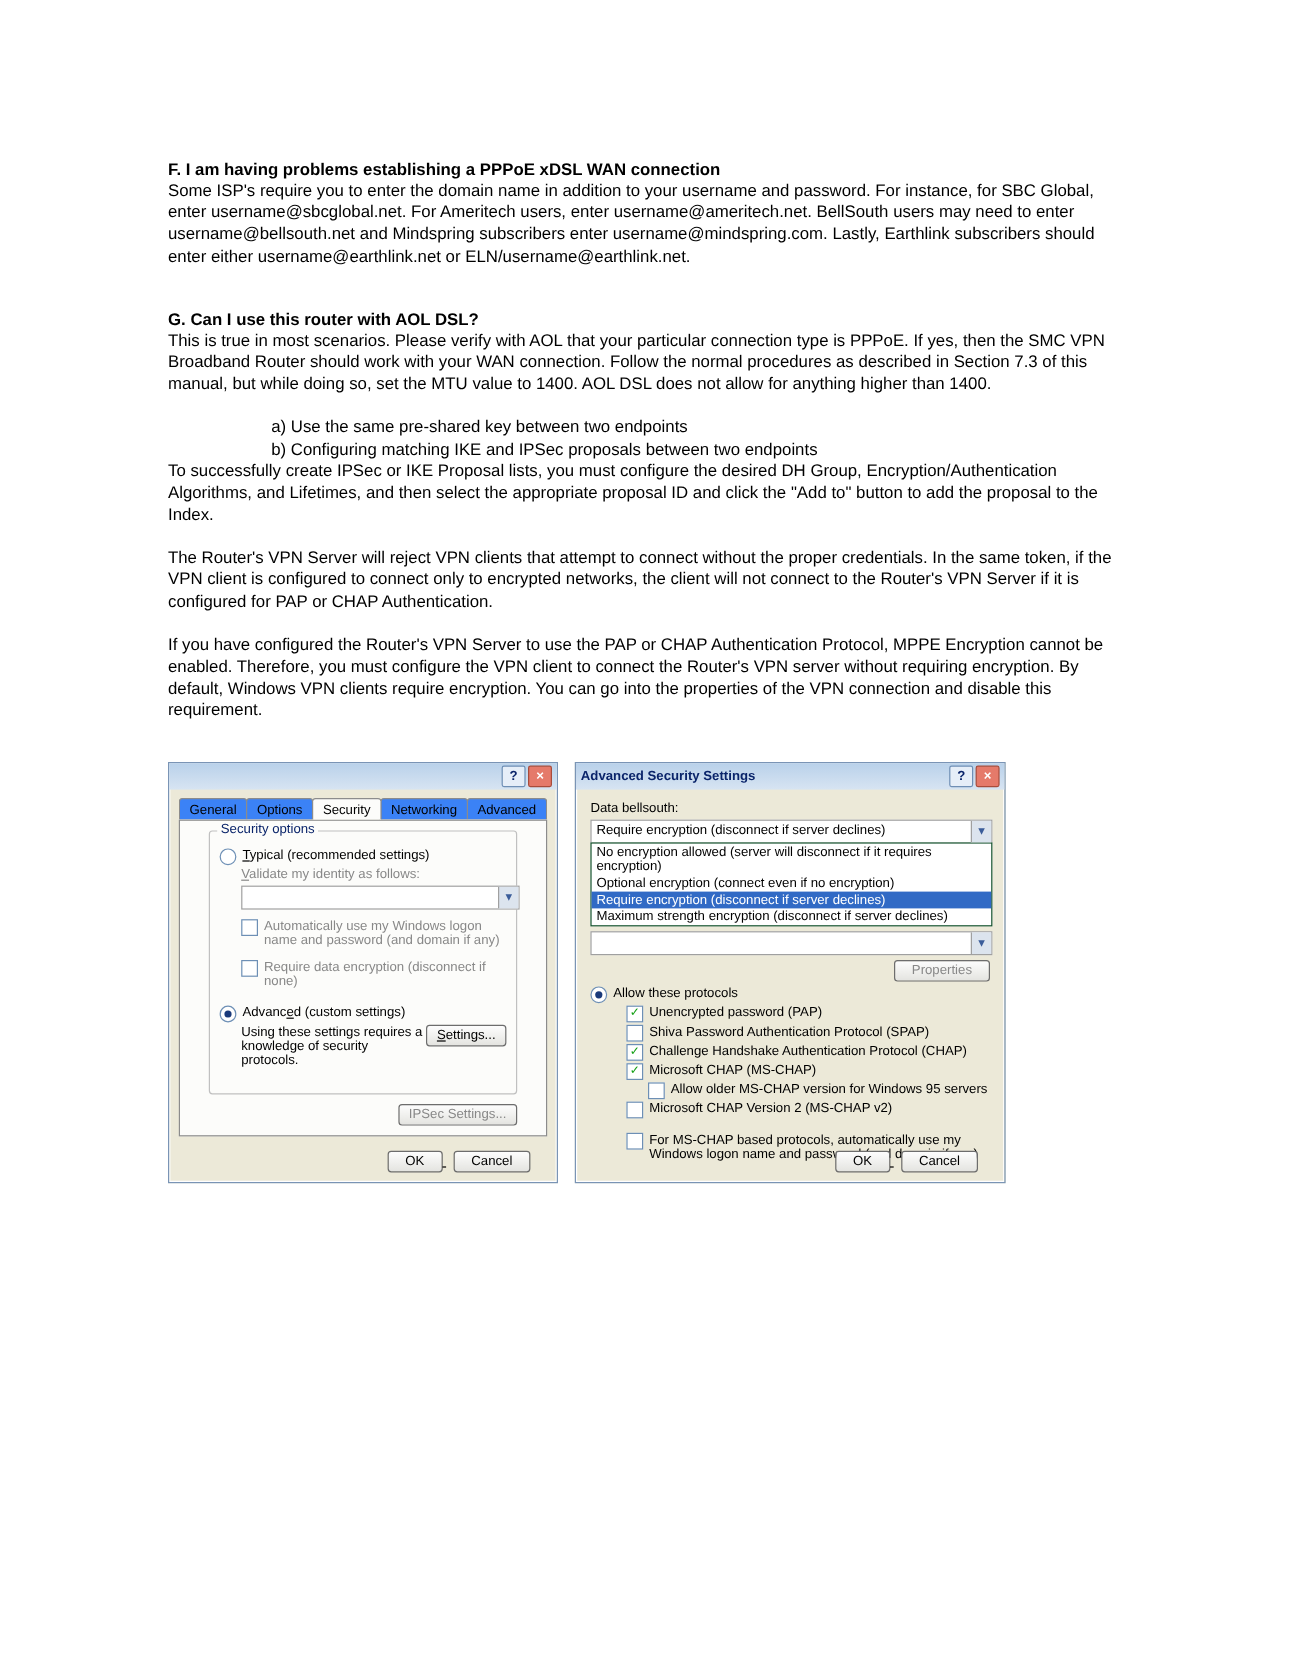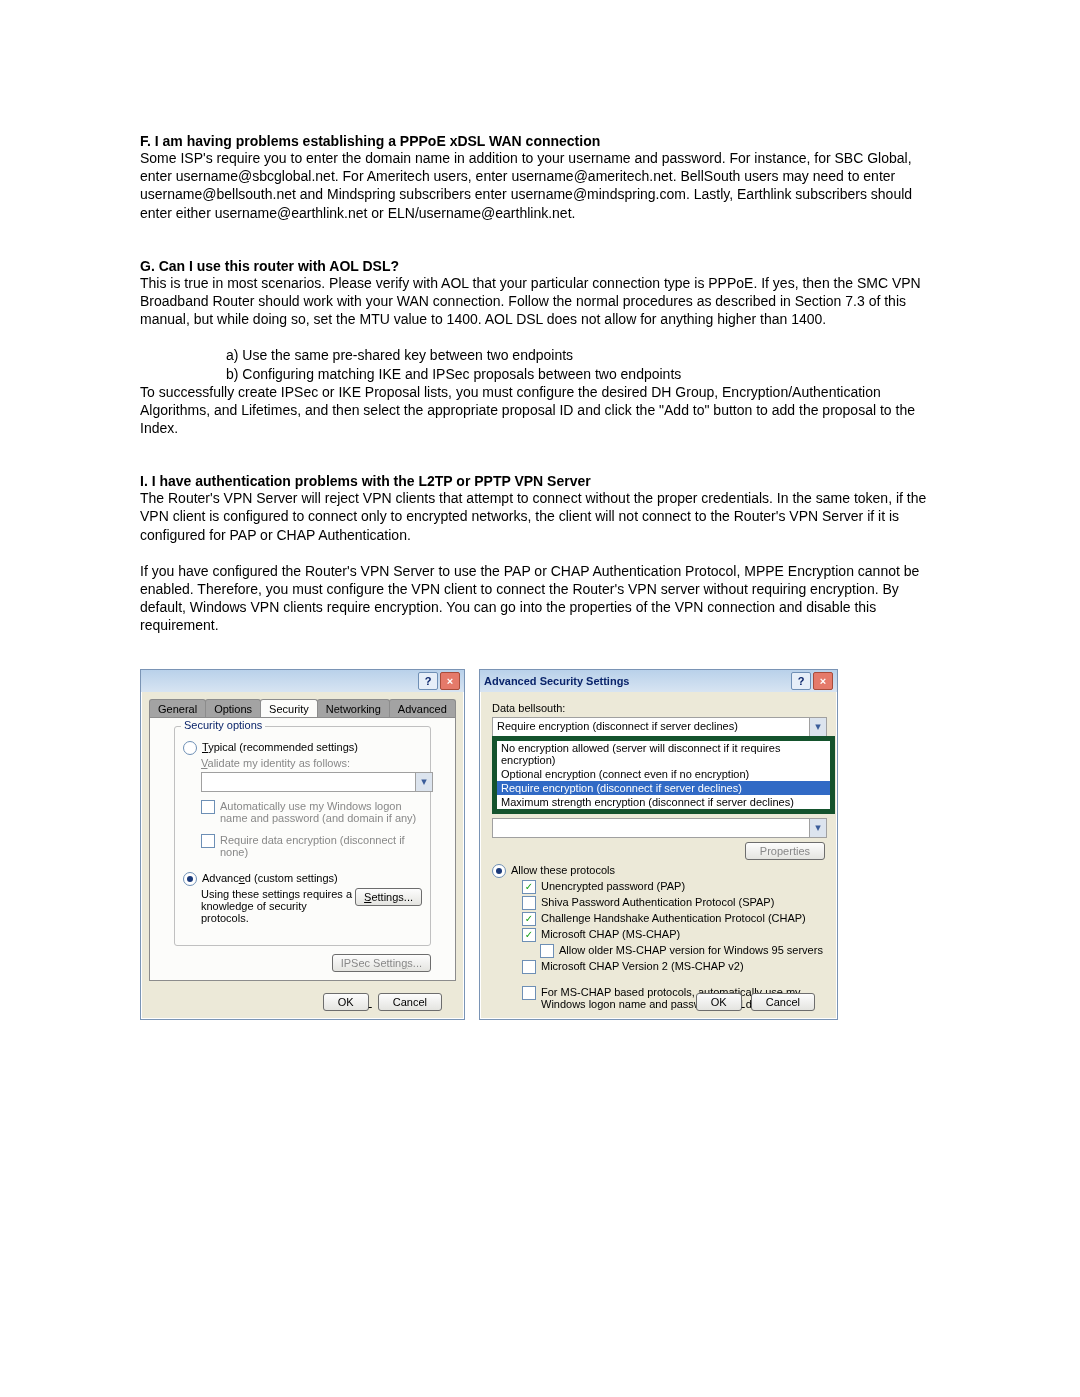--- a/index.html
+++ b/index.html
@@ -71,21 +71,21 @@
 
   .tabs {
     display: flex;
     padding: 7px 8px 0 8px;
   }
   .tab {
     padding: 3px 8px 2px 8px;
     font-size: 11px;
     border: 1px solid #8c8c8c;
     border-bottom: none;
-    background: #a3a3a3;
+    background: #3b82f6;
     margin-right: -1px;
     color: #000;
     border-radius: 3px 3px 0 0;
   }
   .tab.active {
     background: #fcfcfa;
     position: relative;
     z-index: 2;
   }
   .tab-body {
@@ -145,21 +145,21 @@
     background: #fff;
     display: flex;
   }
   .selectbox .val { flex: 1; padding: 2px 4px; font-size: 11px; }
   .selectbox .arrow {
     width: 16px; background: #dce4ee; border-left: 1px solid #a0a0a0;
     display: flex; align-items: center; justify-content: center;
     color: #3b5d9a;
   }
   .listbox {
-    border: 5px solid #14532d;
+    border: 1px solid #14532d;
     background: #fff;
     font-size: 11px;
   }
   .listbox div { padding: 1px 4px; }
   .listbox .sel { background: #316ac5; color: #fff; }
 
   .winbtn {
     display: inline-block;
     border: 1px solid #6d6d6d;
     background: linear-gradient(#fdfdfd,#e4e4e0);
@@ -190,21 +190,20 @@
   <div class="para">This is true in most scenarios. Please verify with AOL that your particular connection type is PPPoE. If yes, then the SMC VPN Broadband Router should work with your WAN connection. Follow the normal procedures as described in Section 7.3 of this manual, but while doing so, set the MTU value to 1400. AOL DSL does not allow for anything higher than 1400.</div>
 
   <div class="gap"></div>
 
   <div class="list-item">a)  Use the same pre-shared key between two endpoints</div>
   <div class="list-item">b)  Configuring matching IKE and IPSec proposals between two endpoints</div>
   <div class="para">To successfully create IPSec or IKE Proposal lists, you must configure the desired DH Group, Encryption/Authentication Algorithms, and Lifetimes, and then select the appropriate proposal ID and click the "Add to" button to add the proposal to the Index.</div>
 
   <div class="gap"></div>
 
-  <div class="section-title">I. I have authentication problems with the L2TP or PPTP VPN Server</div>
   <div class="para">The Router's VPN Server will reject VPN clients that attempt to connect without the proper credentials. In the same token, if the VPN client is configured to connect only to encrypted networks, the client will not connect to the Router's VPN Server if it is configured for PAP or CHAP Authentication.</div>
   <div class="gap"></div>
   <div class="para">If you have configured the Router's VPN Server to use the PAP or CHAP Authentication Protocol, MPPE Encryption cannot be enabled. Therefore, you must configure the VPN client to connect the Router's VPN server without requiring encryption. By default, Windows VPN clients require encryption. You can go into the properties of the VPN connection and disable this requirement.</div>
 
   <div class="screenshots">
 
     <div class="dialog dialog1">
       <div class="titlebar">
         <span></span>
         <span class="spacer"></span>

